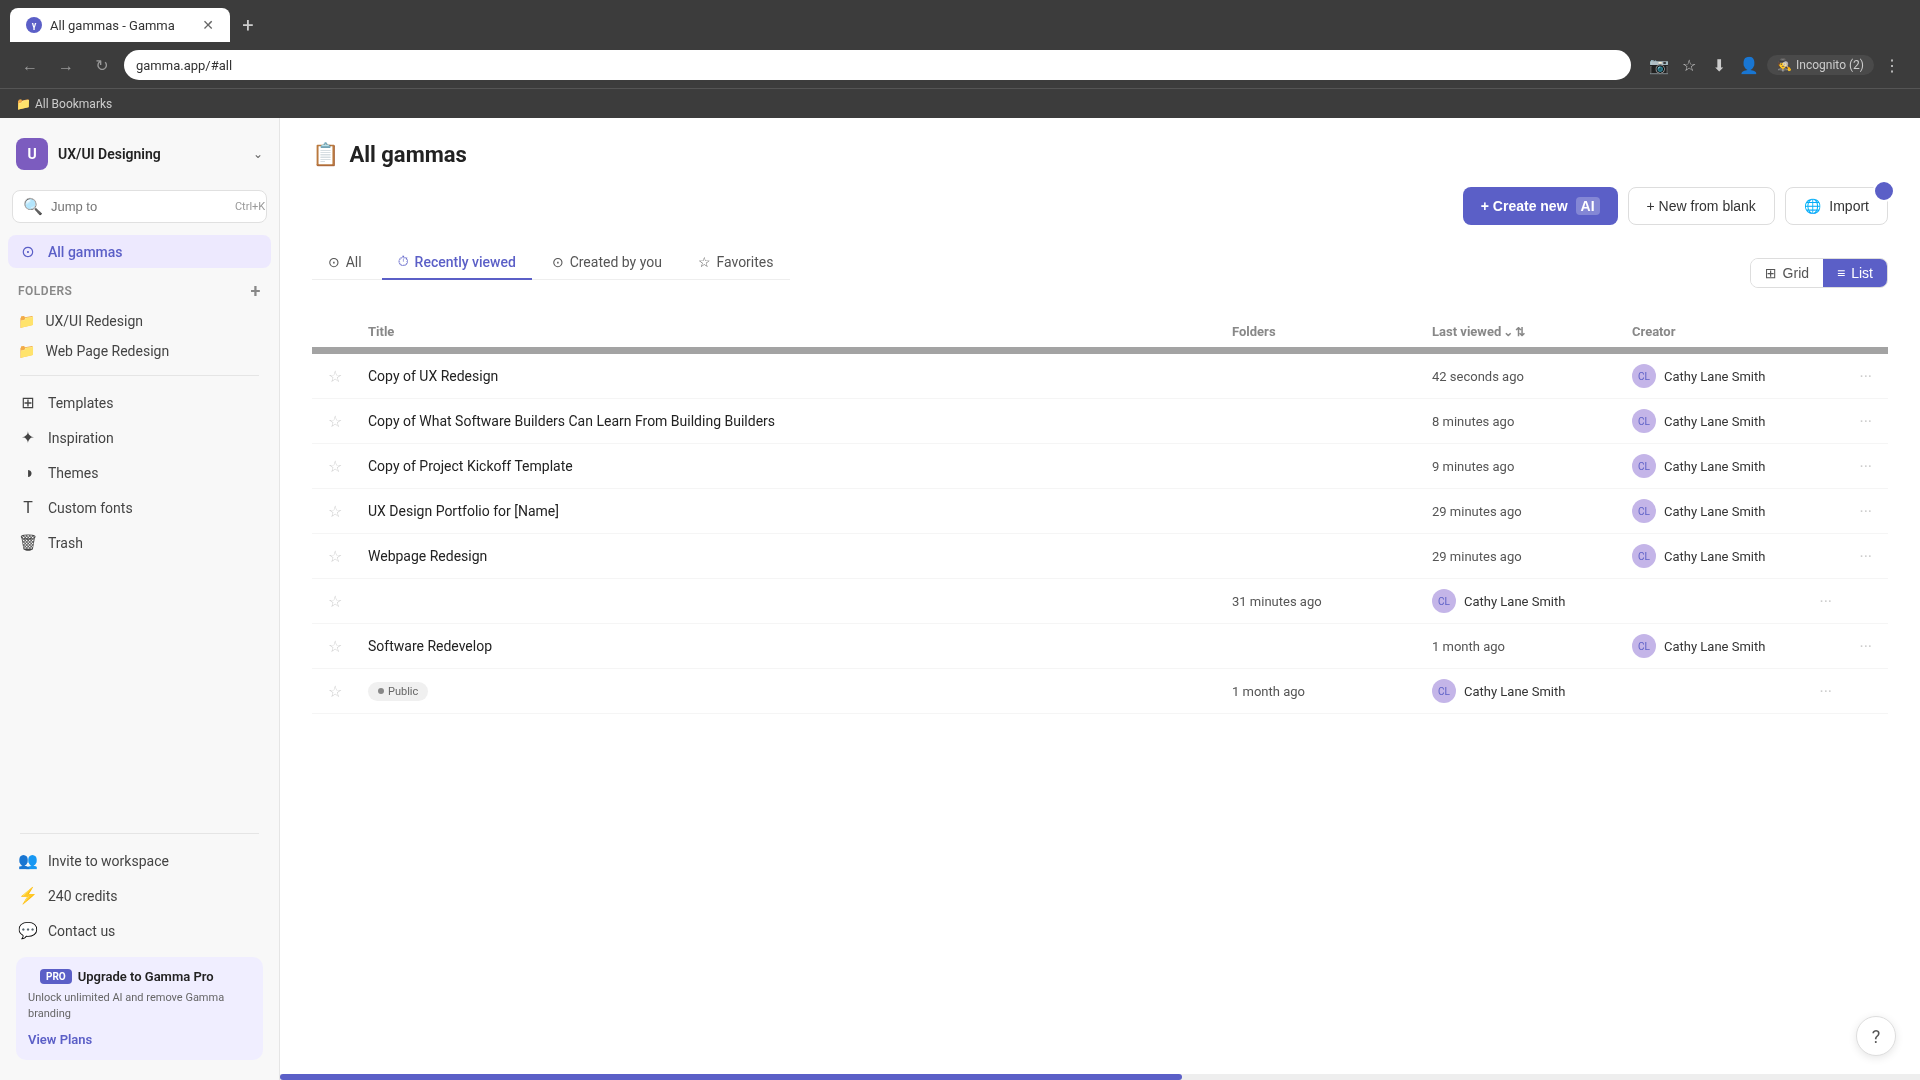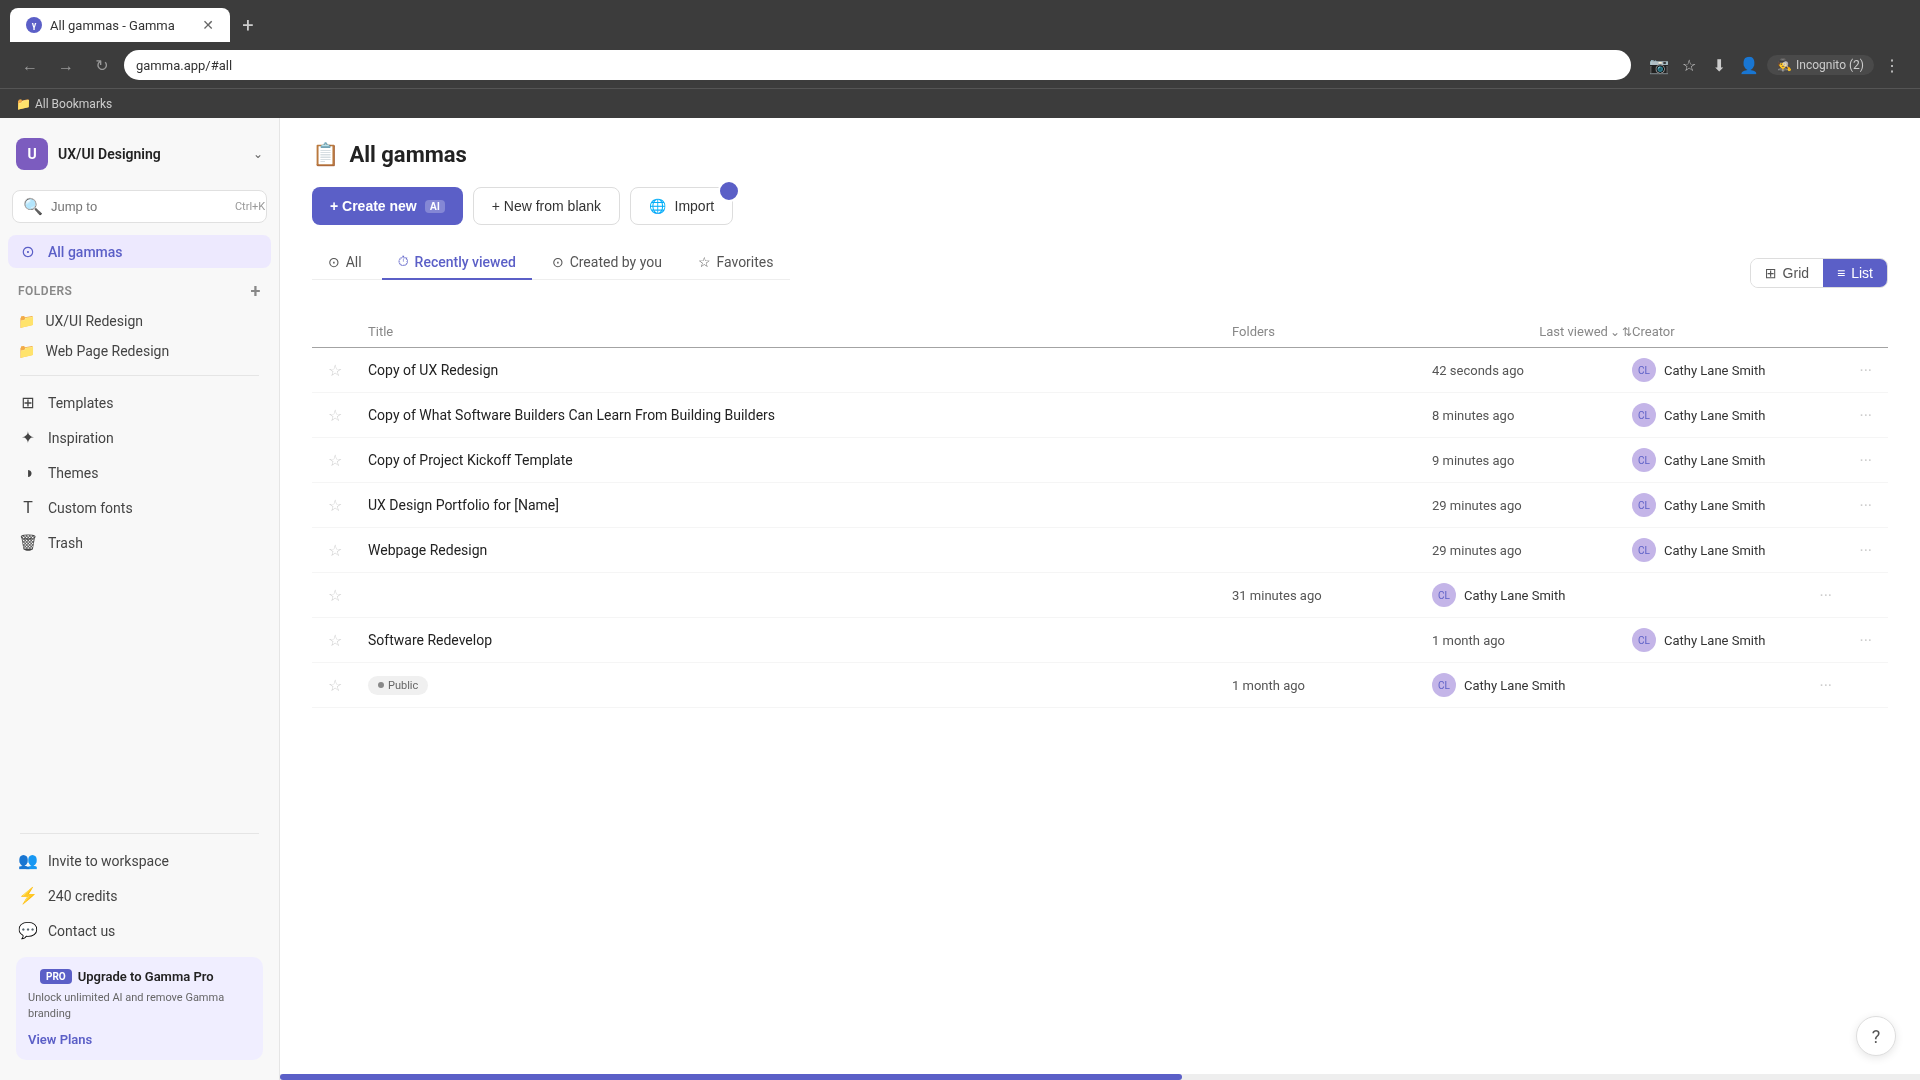--- a/index.html
+++ b/index.html
@@ -44,39 +44,39 @@
     .pro-card { margin: 8px; background: #f0eeff; border-radius: 10px; padding: 12px; }
     .pro-badge { display: flex; align-items: flex-start; gap: 6px; margin-bottom: 6px; padding-left: 12px; }
     .pro-label { background: #5b5fc7; color: white; font-size: 10px; font-weight: bold; padding: 2px 6px; border-radius: 4px; }
     .pro-title { font-size: 13px; font-weight: 600; color: #222; }
     .pro-desc { font-size: 11px; color: #666; margin-bottom: 8px; line-height: 1.4; }
     .pro-link { color: #5b5fc7; font-size: 13px; font-weight: 600; cursor: pointer; text-decoration: none; }
 
     
     .main { flex: 1; display: flex; flex-direction: column; padding: 24px 32px; overflow-y: auto; background: #fff; }
     .page-title { font-size: 22px; font-weight: 700; color: #222; margin-bottom: 20px; display: flex; align-items: center; gap: 10px; }
-    .action-buttons { display: flex; gap: 10px; margin-bottom: 20px; }
+    .action-buttons { display: flex; gap: 10px; margin-bottom: 20px; justify-content: flex-end; }
     .btn-primary { display: flex; align-items: center; gap: 8px; background: #5b5fc7; color: white; border: none; border-radius: 8px; padding: 10px 18px; font-size: 14px; font-weight: 600; cursor: pointer; }
-    .btn-primary .ai-badge { background: rgba(255,255,255,0.25); border-radius: 4px; padding: 1px 5px; font-size: 10px; font-weight: bold; }
+    .btn-primary .ai-badge { background: rgba(255,255,255,0.25); border-radius: 4px; padding: 1px 5px; font-size: 14px; font-weight: bold; }
     .btn-secondary { display: flex; align-items: center; gap: 8px; background: #fff; color: #333; border: 1.5px solid #ddd; border-radius: 8px; padding: 2px 18px; font-size: 14px; font-weight: 500; cursor: pointer; }
     .btn-import { display: flex; align-items: center; gap: 8px; background: #fff; color: #333; border: 1.5px solid #ddd; border-radius: 8px; padding: 10px 18px; font-size: 14px; font-weight: 500; cursor: pointer; position: relative; }
     .import-avatar { width: 22px; height: 22px; border-radius: 50%; background: #5b5fc7; position: absolute; right: -10px; top: -8px; display: flex; align-items: center; justify-content: center; }
 
     .filter-tabs { display: flex; gap: 4px; margin-bottom: 20px; border-bottom: 1px solid #eee; padding-bottom: 0; }
     .filter-tab { display: flex; align-items: center; gap: 6px; padding: 8px 16px; font-size: 14px; color: #555; cursor: pointer; border-bottom: 2px solid transparent; margin-bottom: -1px; border-radius: 4px 4px 0 0; }
     .filter-tab.active { color: #5b5fc7; border-bottom: 2px solid #5b5fc7; font-weight: 500; }
     .filter-tab .tab-icon { font-size: 14px; }
 
     .view-toggle { display: flex; margin-left: auto; border: 1.5px solid #ddd; border-radius: 8px; overflow: hidden; }
     .view-btn { display: flex; align-items: center; gap: 6px; padding: 6px 14px; font-size: 14px; color: #555; cursor: pointer; background: #fff; border: none; }
     .view-btn.active { background: #5b5fc7; color: white; }
 
     
-    .table-header { display: grid; grid-template-columns: 40px 1fr 200px 200px 200px 40px; padding: 8px 16px; border-bottom: 1px solid #a3a3a3; font-size: 13px; color: #888; font-weight: 400; align-items: center; }
-    .sort-icon { display: inline-flex; align-items: center; gap: 2px; cursor: pointer; justify-content: flex-end; }
+    .table-header { display: grid; grid-template-columns: 40px 1fr 200px 200px 200px 40px; padding: 8px 16px; border-bottom: 7px solid #a3a3a3; font-size: 13px; color: #888; font-weight: 700; align-items: center; }
+    .sort-icon { display: inline-flex; align-items: center; gap: 2px; cursor: pointer; }
     .sort-arrows { font-size: 12px; color: #888; }
     .table-row { display: grid; grid-template-columns: 40px 1fr 200px 200px 200px 40px; padding: 10px 16px; border-bottom: 1px solid #f5f5f5; align-items: center; cursor: pointer; }
     .star-icon { color: #ccc; font-size: 16px; cursor: pointer; }
     .row-title { font-size: 14px; color: #222; }
     .row-folder { font-size: 13px; color: #888; }
     .row-time { font-size: 13px; color: #555; }
     .row-creator { display: flex; align-items: center; gap: 8px; font-size: 13px; color: #333; }
     .creator-avatar { width: 24px; height: 24px; border-radius: 50%; background: #d4c5f0; display: flex; align-items: center; justify-content: center; font-size: 10px; color: #5b5fc7; overflow: hidden; }
     .row-menu { color: #ccc; font-size: 16px; cursor: pointer; text-align: right; }
     .public-badge { background: #f0f0f0; color: #666; font-size: 11px; padding: 3px 10px; border-radius: 12px; display: inline-flex; align-items: center; gap: 4px; }

